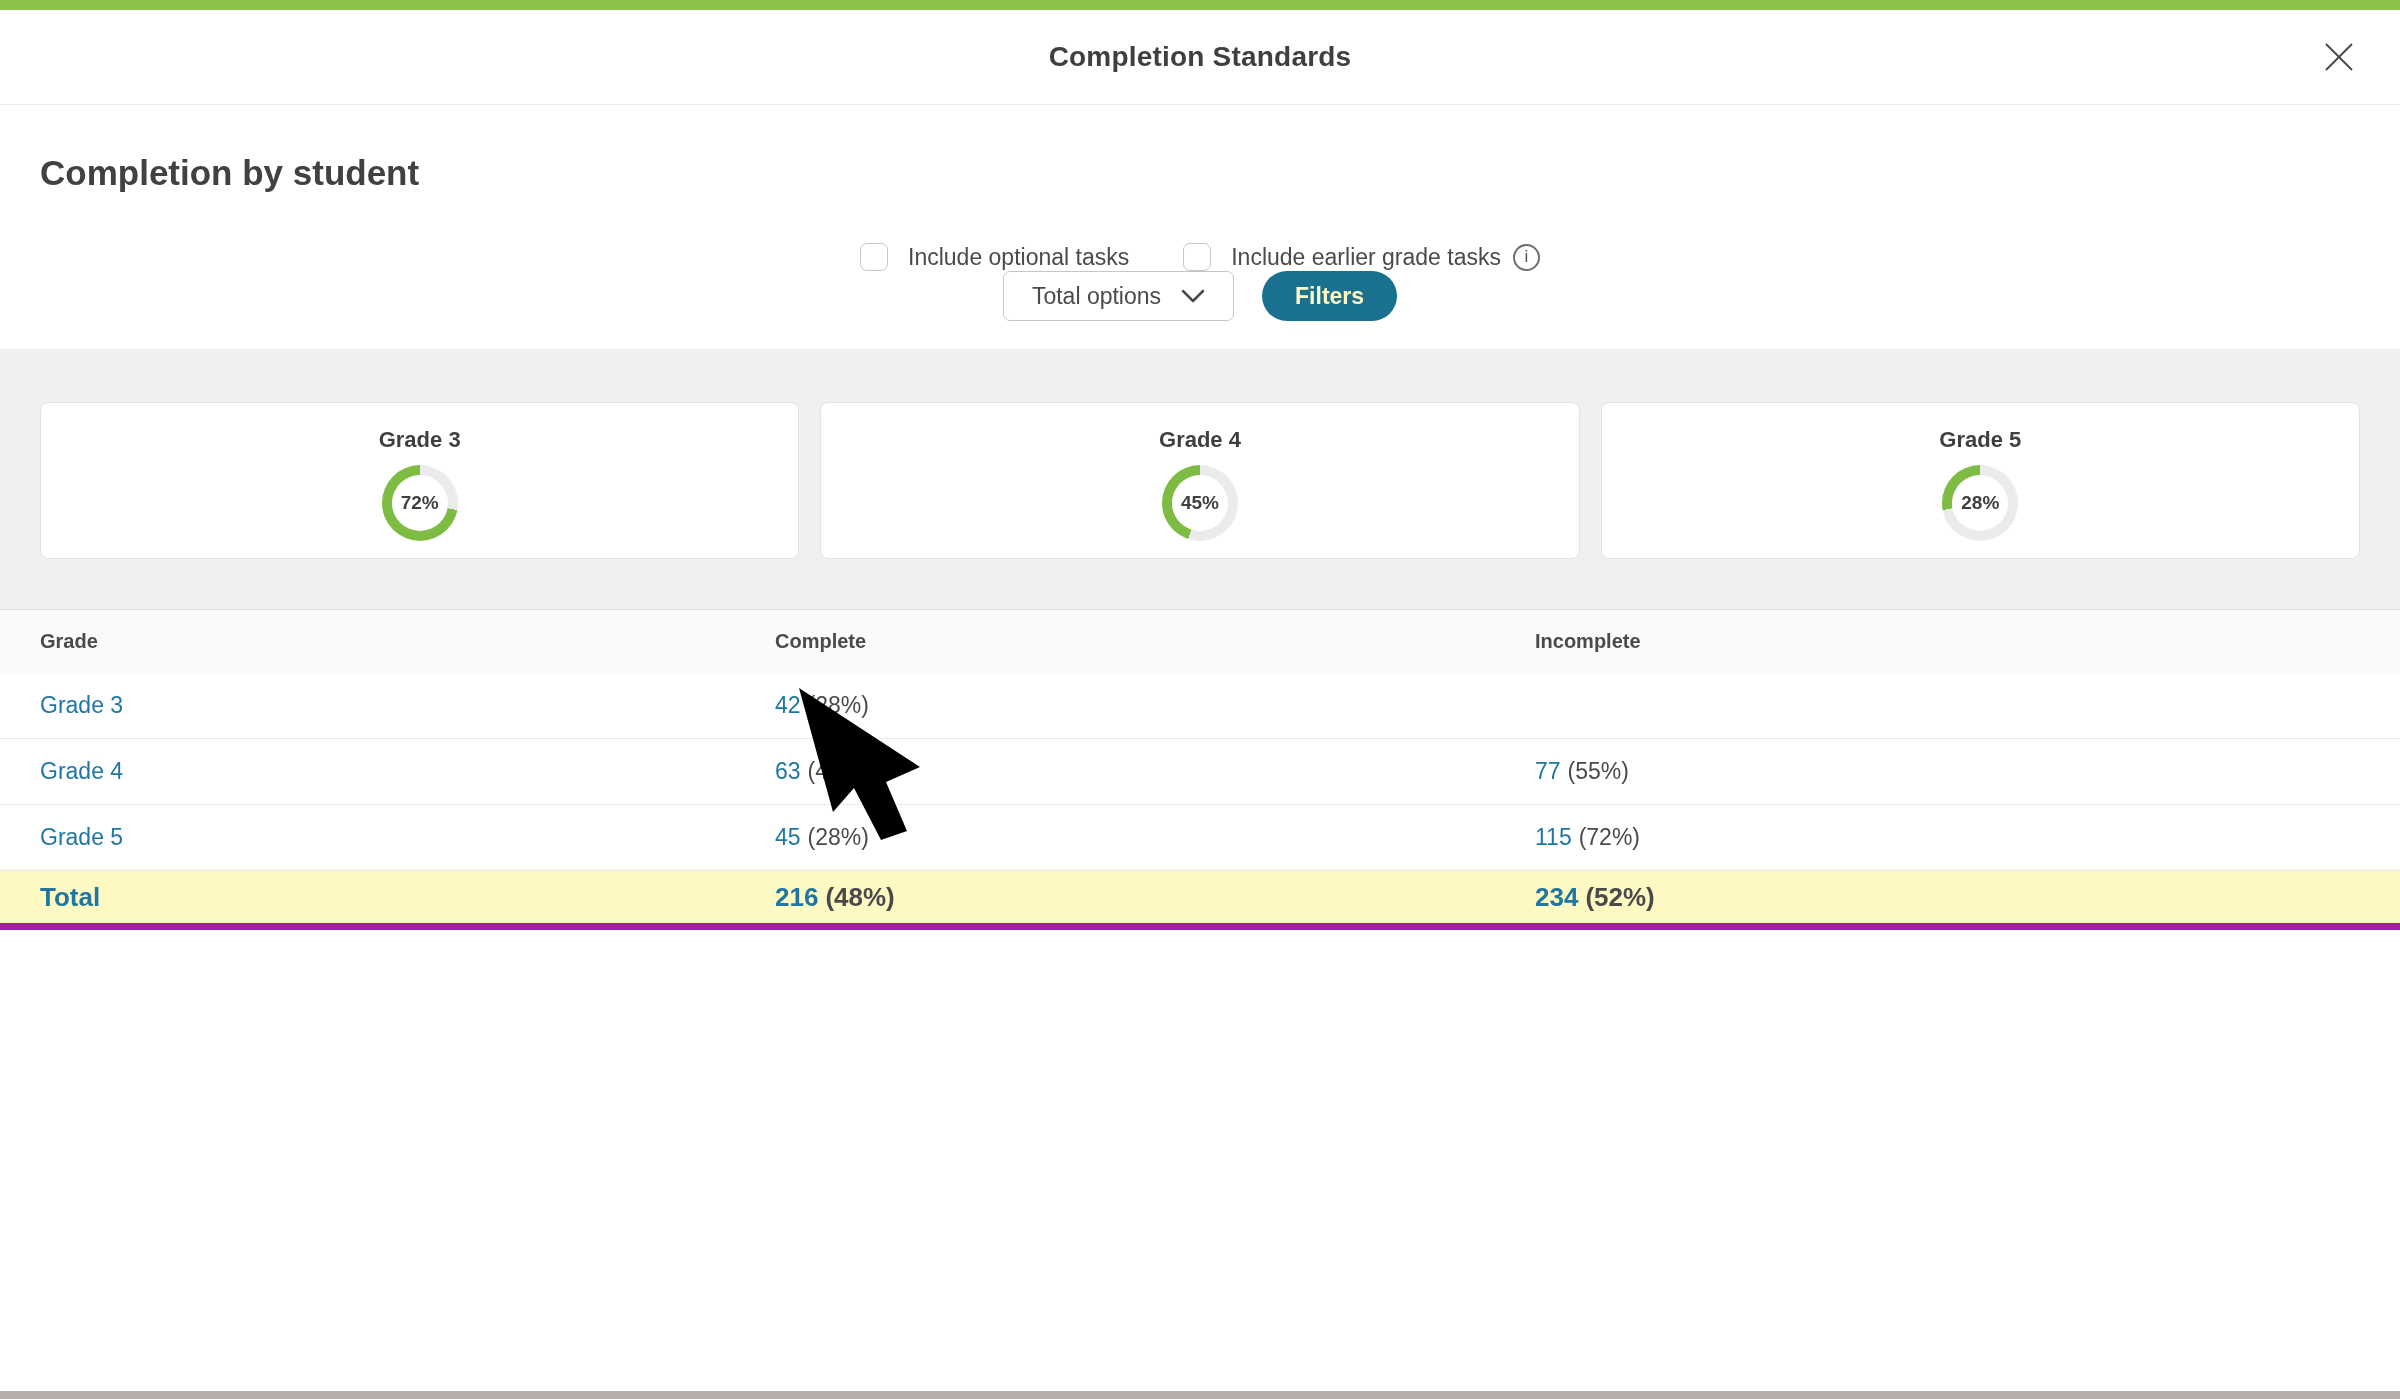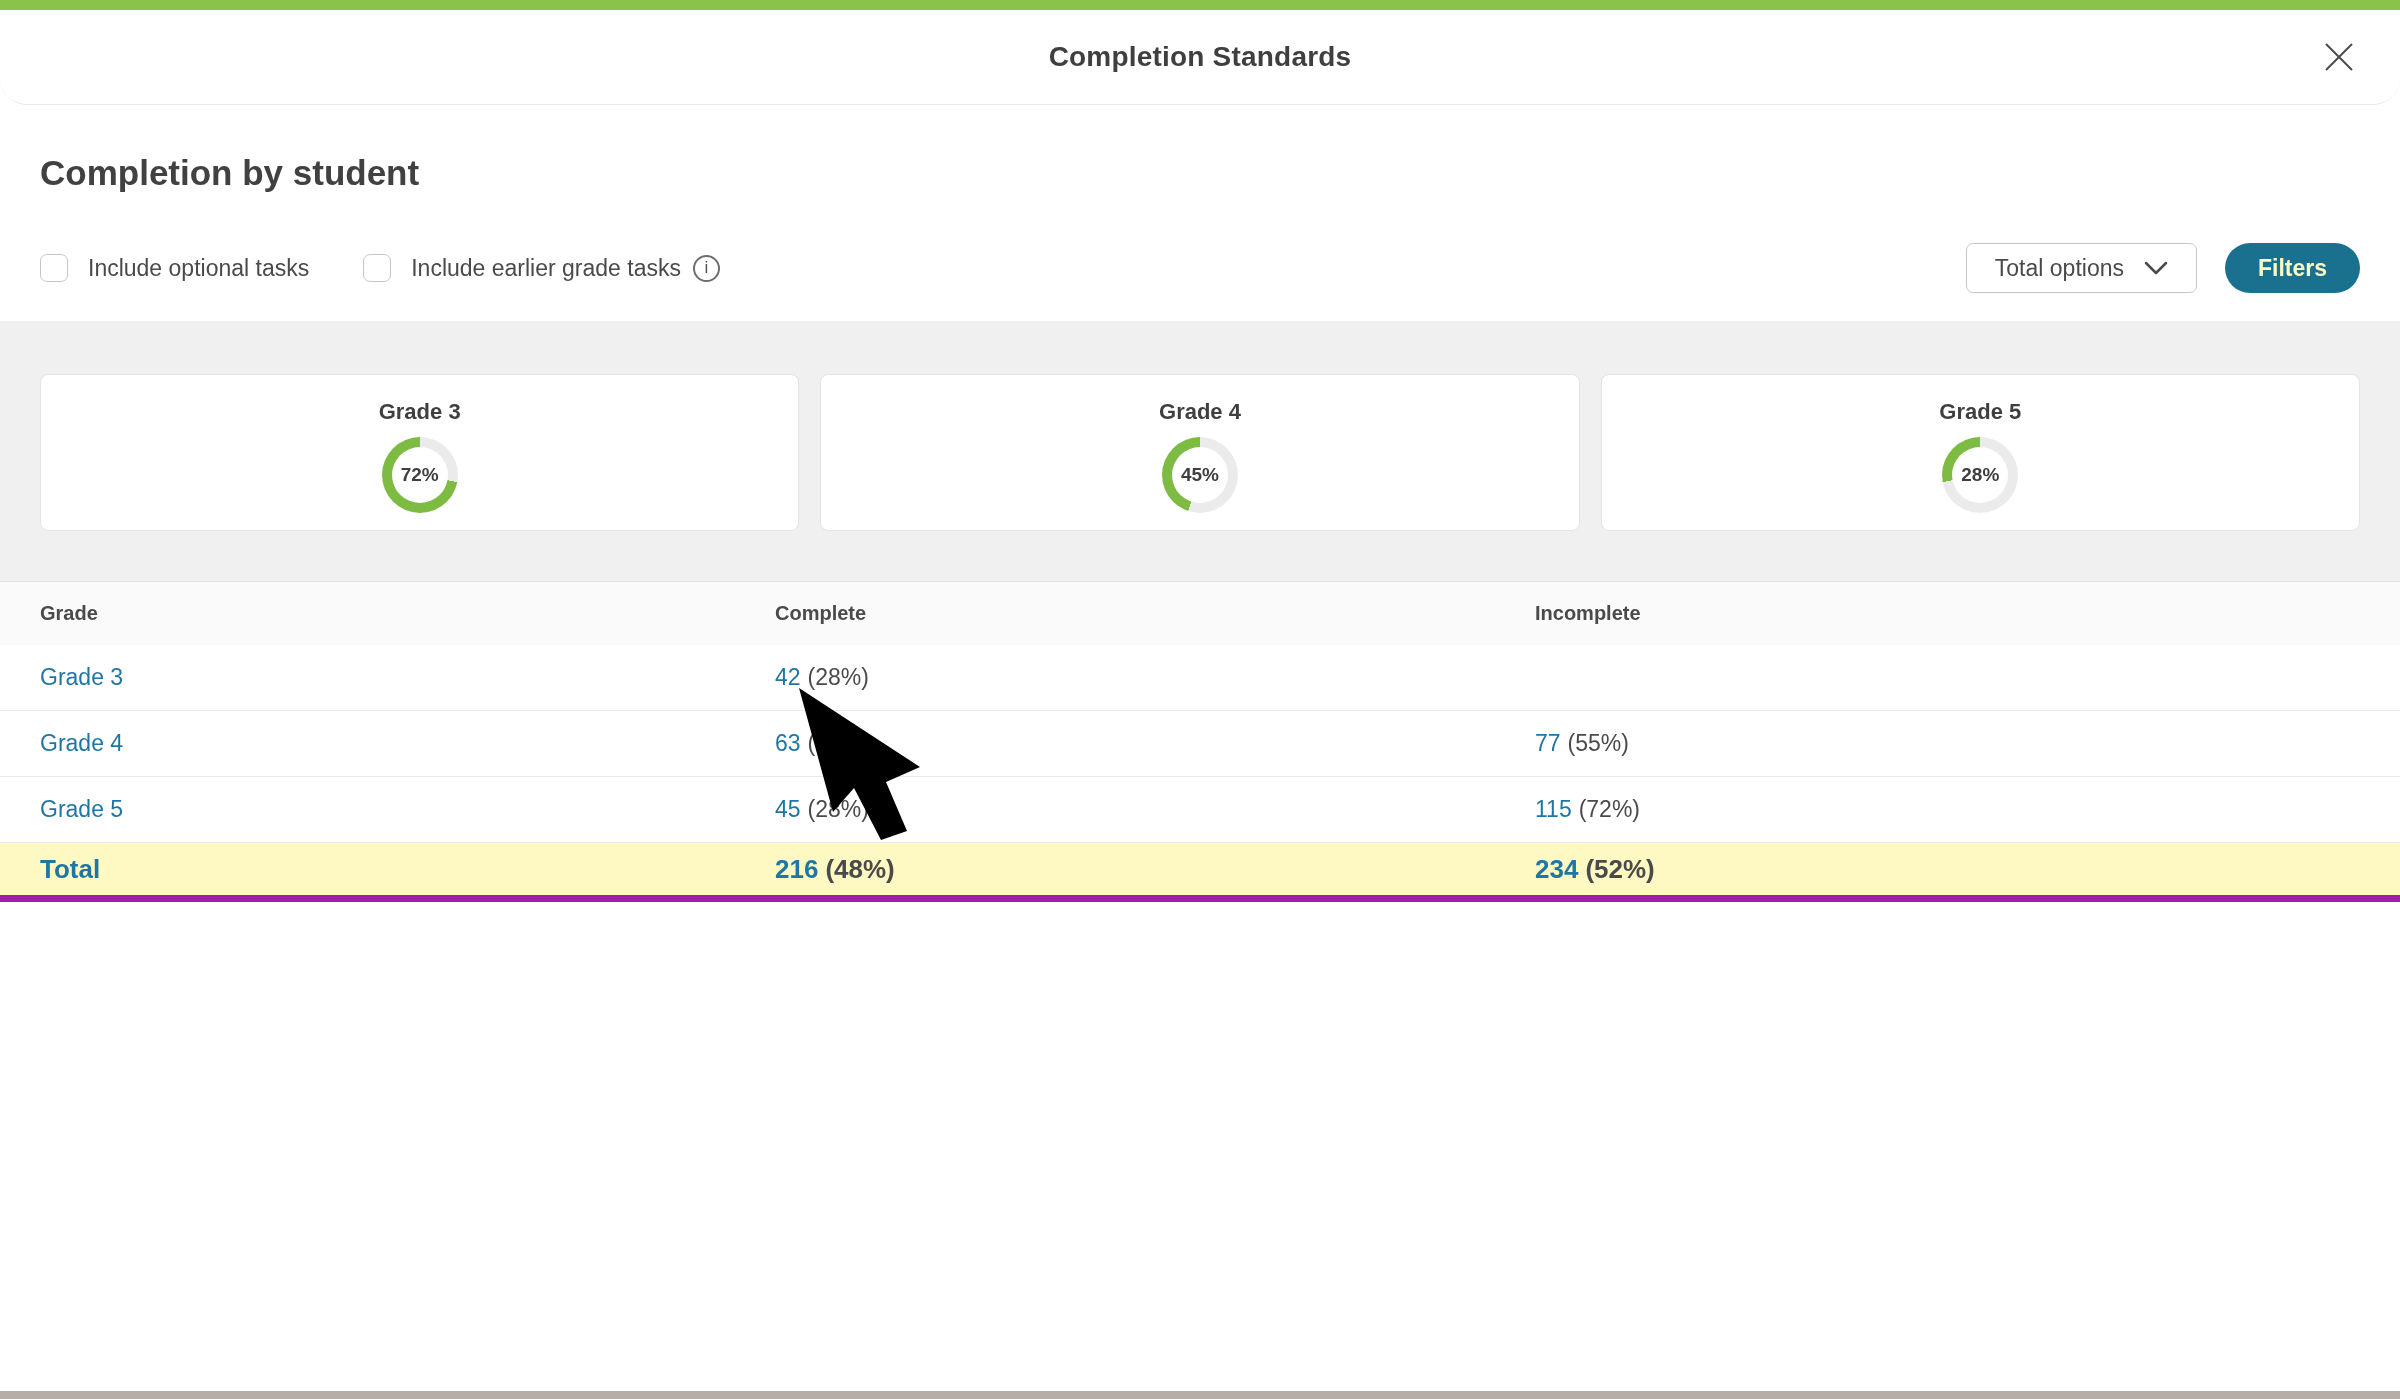--- a/index.html
+++ b/index.html
@@ -4,27 +4,27 @@
 <style>
   * { box-sizing: border-box; }
   html,body { margin:0; padding:0; }
   body {
     width:2400px; height:1399px; position:relative; overflow:hidden;
     background:#ffffff; font-family:"Liberation Sans", sans-serif;
   }
   .topbar { height:10px; background:#8bc24a; }
   .modal-header {
     height:95px; border-bottom:1px solid #eaeaea; background:#fff;
-    display:flex; align-items:center; justify-content:center; position:relative;border-radius:27px;
+    display:flex; align-items:center; justify-content:center; position:relative;
   }
   .modal-title { font-size:28px; font-weight:bold; color:#3f3f3f; letter-spacing:0.2px; }
   .close-btn { position:absolute; right:44px; top:30px; width:34px; height:34px; cursor:pointer; background:none; border:none; padding:0; }
   .content { padding:0 40px; }
   .heading { margin:0; padding-top:48px; font-size:35px; font-weight:bold; color:#414141; }
-  .controls { margin-top:50px; display:flex; align-items:center; justify-content:space-between; }
+  .controls { margin-top:50px; display:flex; align-items:center; justify-content:space-between;flex-direction:column; }
   .checks { display:flex; align-items:center; gap:54px; }
   .check-group { display:flex; align-items:center; }
   .checkbox { width:28px; height:28px; border:1px solid #c6c6c6; border-radius:7px; background:#fff; flex:0 0 auto; }
   .check-label { font-size:23px; color:#4a4a4a; margin-left:20px; }
   .info-icon {
     width:27px; height:27px; border:2px solid #6e6e6e; border-radius:50%;
     display:inline-flex; align-items:center; justify-content:center;
     font-size:17px; color:#555; margin-left:12px; flex:0 0 auto;
   }
   .right-controls { display:flex; align-items:center; gap:28px; }

